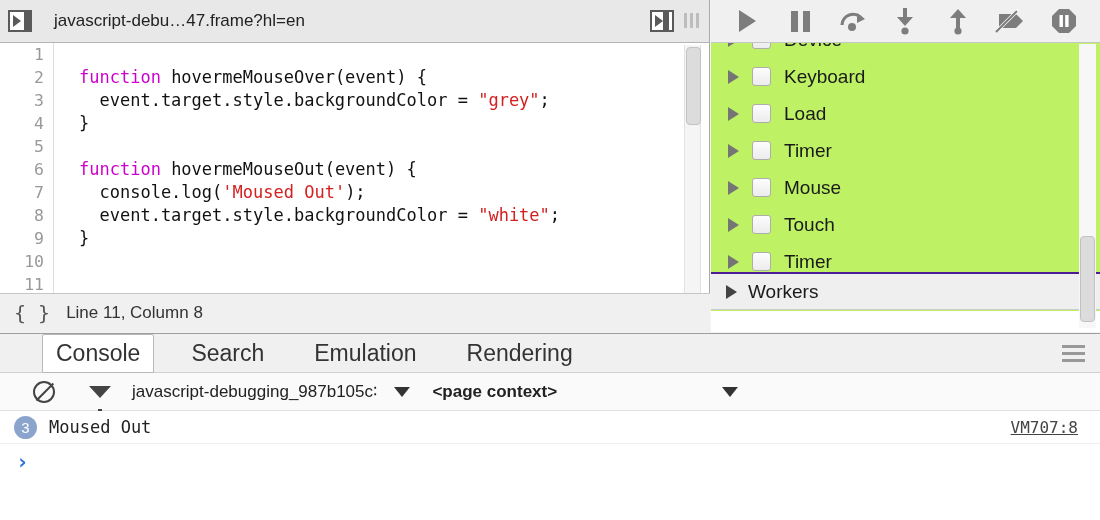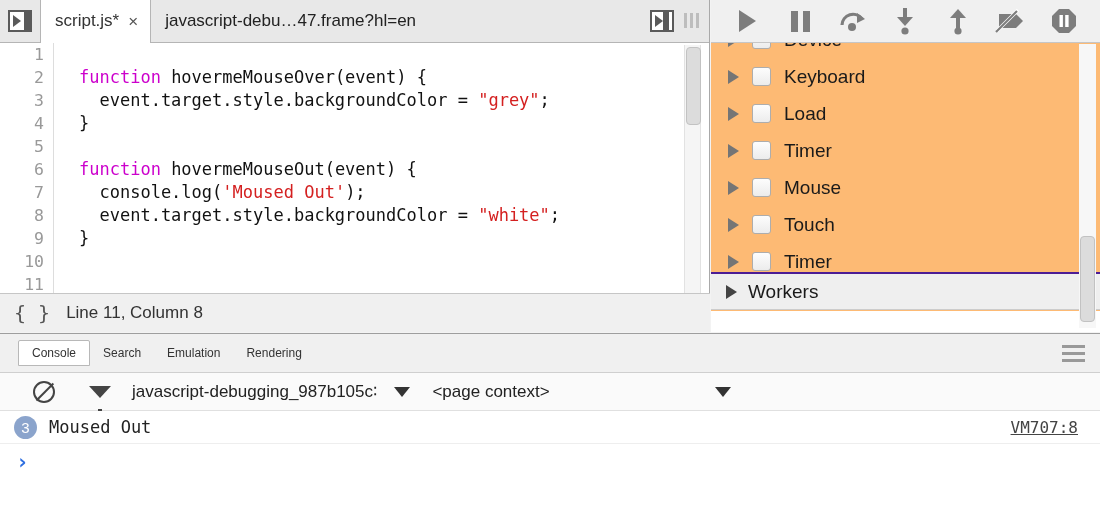--- a/index.html
+++ b/index.html
@@ -84,21 +84,21 @@
 
   .dbg-toolbar { height:43px; background:#f0f0f0; border-bottom:1px solid #c6c6c6;
                  display:flex; align-items:center; justify-content:space-around;
                  padding:0 10px; }
   .dbg-btn { width:34px; height:30px; display:flex; align-items:center; justify-content:center; }
   .tri-play { width:0;height:0; border-left:17px solid #7d7d7d;
               border-top:11px solid transparent; border-bottom:11px solid transparent; }
   .ic-pause { display:flex; gap:5px; }
   .ic-pause i { width:7px; height:21px; background:#7d7d7d; display:block; }
 
-  .bplist { position:relative; height:268px; overflow:hidden; background:#fdba74; }
+  .bplist { position:relative; height:268px; overflow:hidden; background:#bef264; }
   .bprow { display:flex; align-items:center; gap:13px; height:37px; padding-left:17px; }
   .arrow { width:0;height:0; border-left:11px solid #757575;
            border-top:7px solid transparent; border-bottom:7px solid transparent; }
   .cbox { width:19px; height:19px; border:1px solid #adadad; border-radius:3px;
           background:linear-gradient(#fdfdfd,#ececec); }
   .bplabel { font-size:19px; color:#1a1a1a; }
 
   .workers { position:absolute; left:0; bottom:22px; width:389px; height:38px;
              background:#efefef; border-top:2px solid #4c1d95; border-bottom:1px solid #ccc;
              display:flex; align-items:center; gap:11px; padding-left:15px; }
@@ -109,21 +109,21 @@
                  background:#f7f7f7; }
   .dbg-vthumb { position:absolute; left:1px; width:15px; background:#dcdcdc;
                 border:1px solid #c2c2c2; border-radius:4px; }
 
   
   .drawer { position:absolute; left:0; top:333px; width:1100px; height:187px;
             background:#fff; border-top:1px solid #9e9e9e; }
 
   .drawer-tabs { height:39px; background:#f0f0f0; border-bottom:1px solid #cfcfcf;
                  display:flex; align-items:center; padding-left:18px; gap:0; }
-  .dtab { font-size:12px; color:#333; padding:4px 13px; }
+  .dtab { font-size:23px; color:#333; padding:4px 13px;margin-left:24px; }
   .dtab.active { background:#fff; border:1px solid #b8b8b8; border-radius:2px 2px 0 0;
                  padding:5px 13px; }
   .hamburger { margin-left:auto; margin-right:15px; display:flex; flex-direction:column; gap:4px; }
   .hamburger i { display:block; width:23px; height:3px; background:#999; }
 
   .console-toolbar { height:38px; background:#fafafa; border-bottom:1px solid #e0e0e0;
                      display:flex; align-items:center; gap:0; padding-left:16px; }
   .ic-clear { width:22px; height:22px; border:2.3px solid #444; border-radius:50%;
               position:relative; }
   .ic-clear:after { content:""; position:absolute; left:-2px; top:8px; width:24px; height:2.3px;
@@ -162,24 +162,20 @@
 
       <div class="tabbar">
         <div class="tabbar-inner">
           <div class="sidebar-toggle">
             <span class="icon-panel flip">
               <span class="bar"></span>
                 <span class="tri"></span>
             </span>
           </div>
 
-          <div class="tab active">
-            <span>script.js*</span>
-            <span class="close">×</span>
-          </div>
 
           <div class="tab url">
             <span>javascript-debu…47.frame?hl=en</span>
           </div>
 
           <div class="tabbar-right">
             <span class="icon-panel">
               <span class="tri"></span>
                 <span class="bar"></span>
             </span>
@@ -339,21 +335,21 @@
       <span class="tb-slot">
         <span class="ic-clear"></span>
       </span>
       <span class="tb-slot">
         <span class="ic-filter"></span>
       </span>
       <span class="ctx-sel" style="margin-left:4px;">
         <span>javascript-debugging_987b105c∶</span>
         <span class="caret"></span>
       </span>
-      <span class="ctx-sel" style="margin-left:22px;">
+      <span class="ctx-sel" style="margin-left:22px;font-weight:bold;">
         <span>&lt;page context&gt;</span>
       </span>
       <span class="caret" style="margin-left:165px;"></span>
     </div>
 
     <div class="console-body">
       <div class="msgrow">
         <span class="badge">3</span>
         <span class="msgtext">Moused Out</span>
         <span class="srclink">VM707:8</span>

